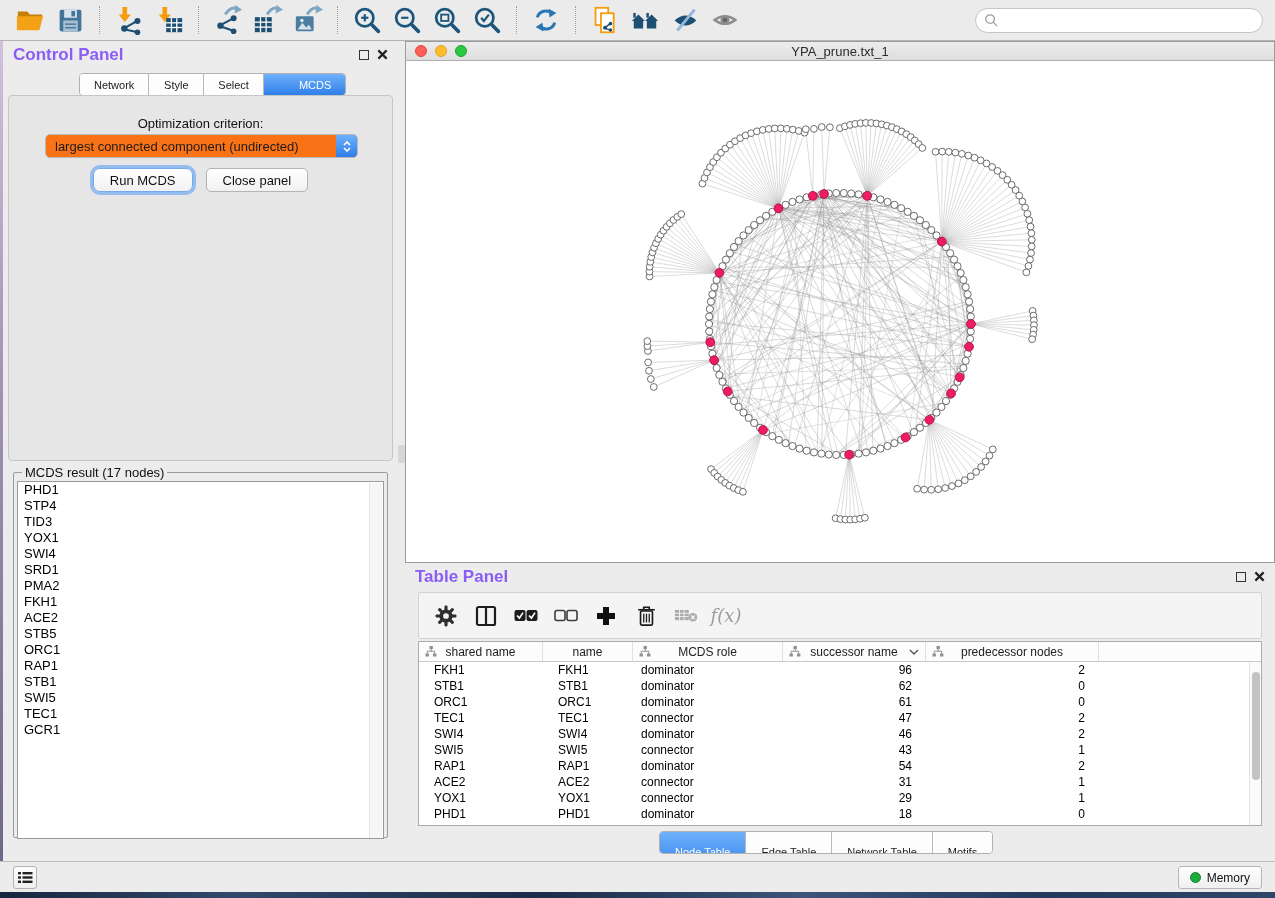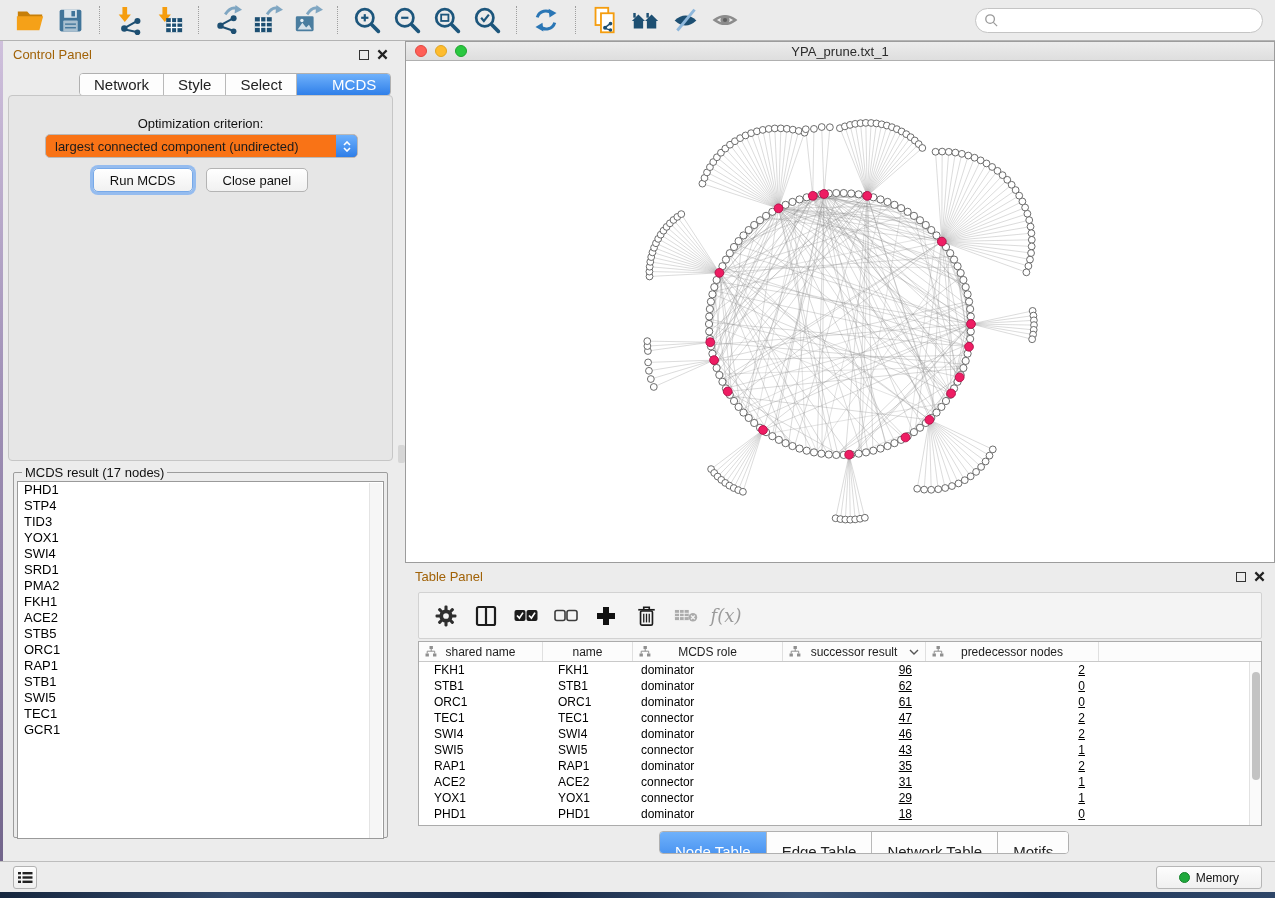--- a/index.html
+++ b/index.html
@@ -19,45 +19,45 @@
   .tbtn { width:34px; height:36px; display:flex; align-items:center; justify-content:center; margin:0 3px; }
   .tbtn svg { display:block; }
   .tsep { width:0; height:28px; border-left:1px dotted #9f9f9f; margin:0 9px; }
   .searchbox { position:absolute; right:12px; top:8px; width:288px; height:25px; background:#fff;
     border:1px solid #c4c4c4; border-radius:13px; display:flex; align-items:center; padding-left:8px; }
   .searchbox input { border:none; outline:none; flex:1; height:20px; font-size:13px; background:transparent; font-family:inherit; }
 
   
   .control-panel { position:absolute; left:3px; top:41px; width:395px; height:820px; background:#ececec; }
   .panel-head { position:absolute; left:0; top:0; width:100%; height:27px; display:flex; align-items:center; padding:0 10px; }
-  .panel-title { font-size:13px; color:#a16207; }
+  .panel-title { font-size:17px; color:#8b5cf6;font-weight:bold; }
   .win-btns { margin-left:auto; display:flex; gap:8px; align-items:center; }
   .float-btn { width:10px; height:10px; border:1.5px solid #333; display:inline-block; }
   .close-x { width:11px; height:11px; display:inline-block; }
 
   .seg { display:flex; border:1px solid #b0b0b0; border-radius:4px; overflow:hidden; background:#fff; height:23px; }
-  .seg-item { display:flex; align-items:center; justify-content:center; font-size:15px; color:#222;
+  .seg-item { display:flex; align-items:center; justify-content:center; font-size:11px; color:#222;
     border-right:1px solid #b9b9b9; padding:0 14px; background:#fdfdfd; }
   .seg-item:last-child { border-right:none;padding-left:35px; }
   .seg-item.active { background:linear-gradient(#6fb1fb,#2f7fe9); color:#fff; }
   .cp-tabs { position:absolute; left:76px; top:32px; }
   .cp-tabs .seg-item { min-width:55px; }
 
   .cp-inner { position:absolute; left:5px; top:54px; width:385px; height:366px; background:#e6e6e6;
     border:1px solid #c6c6c6; border-radius:4px; }
   .opt-label { position:absolute; left:0; top:20px; width:100%; text-align:center; font-size:13px; color:#111; }
   .dropdown { position:absolute; left:36px; top:38px; width:313px; height:24px; background:#f97316;
     border:1px solid #b9b9b9; border-radius:5px; display:flex; align-items:center; }
   .dropdown .dd-text { flex:1; padding-left:9px; font-size:13px; white-space:nowrap; overflow:hidden; }
   .dd-cap { width:21px; height:100%; border-radius:0 4px 4px 0; background:linear-gradient(#6db0fc,#2e7ee8);
     display:flex; flex-direction:column; align-items:center; justify-content:center; gap:1px; }
   .btn { height:24px; background:linear-gradient(#fff,#f1f1f1); border:1px solid #b4b4b4; border-radius:5px;
     font-size:13px; color:#111; display:inline-flex; align-items:center; justify-content:center; padding:0 16px;
     font-family:inherit; }
-  .btn.focus-ring { box-shadow:0 0 0 3px rgba(106,166,244,.65); border-color:#77a9e8; }
+  .btn.focus-ring { box-shadow:0 0 0 3px rgba(106,166,244,.65); border-color:#77a9e8;border-radius:7px; }
   .cp-btn-row { position:absolute; left:0; top:72px; width:100%; display:flex; justify-content:center; gap:13px; }
 
   .mcds-box { position:absolute; left:10px; top:424px; width:375px; height:373px;
     border:1px solid #9c9c9c; border-radius:2px; }
   .mcds-box legend { font-size:13px; color:#111; margin-left:8px; padding:0 3px; }
   .mcds-list { position:absolute; left:3px; top:1px; width:367px; height:358px; background:#fff;
     border:1px solid #9a9a9a; overflow:hidden; }
   .mcds-track { position:absolute; right:1px; top:1px; width:13px; height:356px; background:#f6f6f6; border-left:1px solid #e4e4e4; }
   .mcds-item { font-size:13px; line-height:16px; padding-left:6px; color:#000; }
 
@@ -88,33 +88,33 @@
     border-right:1px solid #e0e0e0; }
   .th .hicon { position:absolute; left:6px; top:4px; }
   .th .sortchev { position:absolute; right:6px; top:7px; }
   .c0{width:124px}.c1{width:90px}.c2{width:150px}.c3{width:143px}.c4{width:173px}.cf{flex:1;border-right:none}
   .tbody { position:absolute; left:0; top:20px; right:12px; bottom:0; overflow:hidden; }
   .trow { display:flex; height:16px; }
   .tcell { font-size:12px; line-height:16px; color:#000; white-space:nowrap; overflow:hidden; }
   .tcell.c0 { padding-left:15px; }
   .tcell.c1 { padding-left:15px; }
   .tcell.c2 { padding-left:8px; }
-  .tcell.c3, .tcell.c4 { text-align:right; padding-right:14px;text-decoration:underline; }
+  .tcell.c3, .tcell.c4 { text-align:right; padding-right:14px; }
   .vscroll { position:absolute; right:0; top:20px; width:12px; bottom:0; background:#fafafa; border-left:1px solid #e2e2e2; }
   .vthumb { position:absolute; left:2px; top:10px; width:8px; height:108px; background:#c3c3c3; border-radius:4px; }
 
   .tp-tabs { position:absolute; left:254px; top:268px; }
   .tp-tabs .seg-item { padding:0 15px; height:39px; }
 
   
   .status-bar { position:absolute; left:0; top:861px; width:1275px; height:31px; background:#ececec; border-top:1px solid #bdbdbd; }
   .list-btn { position:absolute; left:13px; top:4px; width:24px; height:23px; background:linear-gradient(#fdfdfd,#efefef);
     border:1px solid #b2b2b2; border-radius:3px; display:flex; align-items:center; justify-content:center; }
   .memory-btn { position:absolute; right:13px; top:4px; height:23px; background:linear-gradient(#fdfdfd,#f0f0f0);
-    border:1px solid #b6b6b6; border-radius:3px; display:flex; align-items:center; gap:6px; padding:0 22px; font-size:12px; color:#111; }
+    border:1px solid #b6b6b6; border-radius:3px; display:flex; align-items:center; gap:6px; padding:0 11px; font-size:12px; color:#111; }
   .mem-dot { width:11px; height:11px; border-radius:50%; background:#1fa93c; border:1px solid #15832c; }
 
   .splitter-v { position:absolute; left:398px; top:445px; width:7px; height:18px; background:#d6d6d6; border-radius:2px; }
 </style>
 </head>
 <body>
 
 <div class="app">
 
   <div class="wall-left"></div>
@@ -1058,21 +1058,21 @@
             </svg>
           <span>MCDS role</span>
         </div>
         <div class="th c3">
           <svg class="hicon" width="12" height="11" viewBox="0 0 12 11">
               <rect x="4.5" y="0" width="3.4" height="3" fill="#8f8f8f"></rect>
               <rect x="0.5" y="7.5" width="3.4" height="3" fill="#8f8f8f"></rect>
               <rect x="8" y="7.5" width="3.4" height="3" fill="#8f8f8f"></rect>
               <path d="M6.2 3v2.2M2.2 7.5V5.2h7.5v2.3" stroke="#8f8f8f" stroke-width="1" fill="none"></path>
             </svg>
-          <span>successor result</span>
+          <span>successor name</span>
           <svg class="sortchev" width="10" height="6" viewBox="0 0 10 6">
               <polyline points="1,1 5,5 9,1" stroke="#555" stroke-width="1.4" fill="none"></polyline>
             </svg>
         </div>
         <div class="th c4">
           <svg class="hicon" width="12" height="11" viewBox="0 0 12 11">
               <rect x="4.5" y="0" width="3.4" height="3" fill="#8f8f8f"></rect>
               <rect x="0.5" y="7.5" width="3.4" height="3" fill="#8f8f8f"></rect>
               <rect x="8" y="7.5" width="3.4" height="3" fill="#8f8f8f"></rect>
               <path d="M6.2 3v2.2M2.2 7.5V5.2h7.5v2.3" stroke="#8f8f8f" stroke-width="1" fill="none"></path>
@@ -1127,21 +1127,21 @@
             <div class="tcell c1">SWI5</div>
             <div class="tcell c2">connector</div>
             <div class="tcell c3">43</div>
             <div class="tcell c4">1</div>
             <div class="tcell cf"></div>
           </div>
           <div class="trow">
             <div class="tcell c0">RAP1</div>
             <div class="tcell c1">RAP1</div>
             <div class="tcell c2">dominator</div>
-            <div class="tcell c3">35</div>
+            <div class="tcell c3">54</div>
             <div class="tcell c4">2</div>
             <div class="tcell cf"></div>
           </div>
           <div class="trow">
             <div class="tcell c0">ACE2</div>
             <div class="tcell c1">ACE2</div>
             <div class="tcell c2">connector</div>
             <div class="tcell c3">31</div>
             <div class="tcell c4">1</div>
             <div class="tcell cf"></div>

